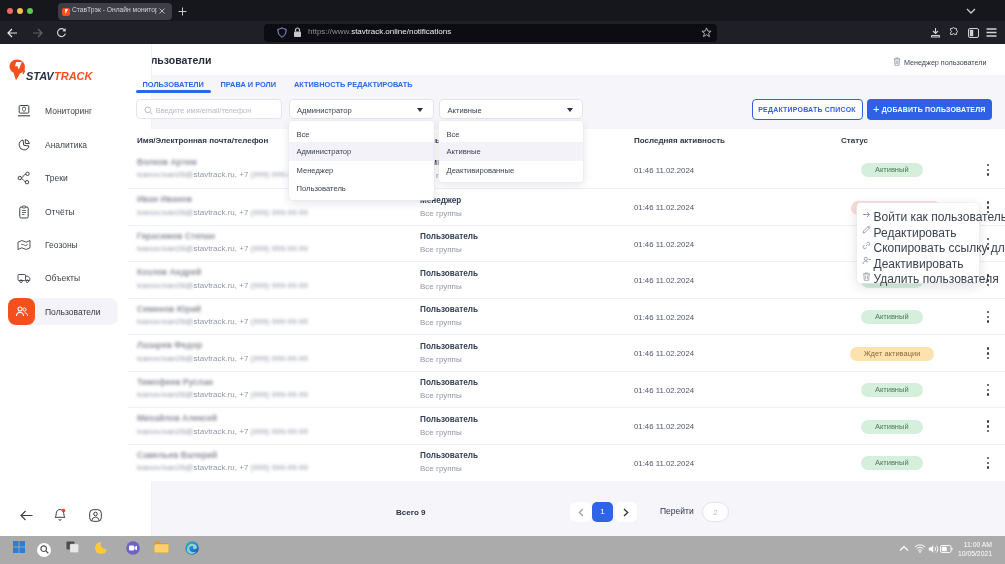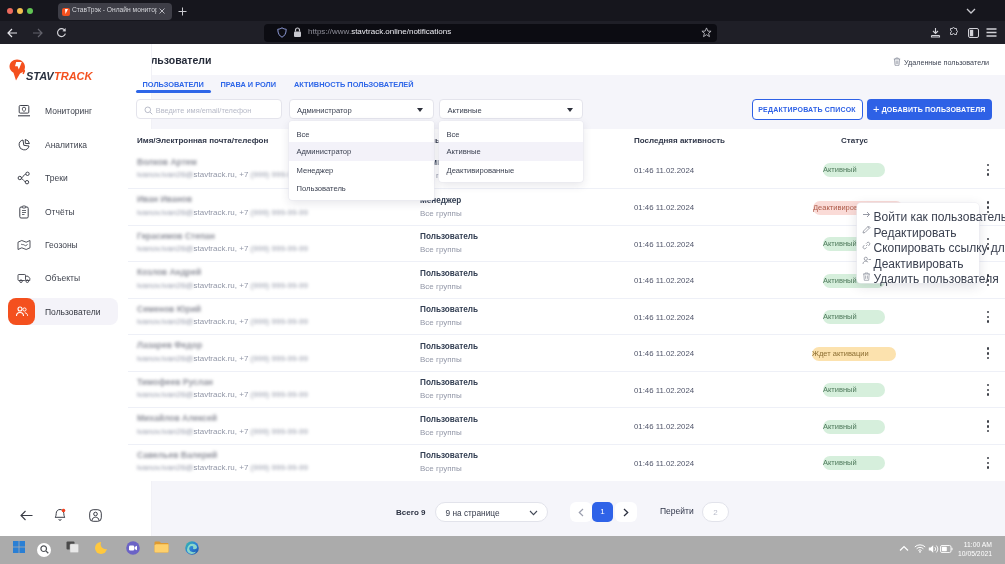--- a/index.html
+++ b/index.html
@@ -30,21 +30,21 @@
 
 #table{left:128px;top:84.5px;width:877px;height:352px;background:#fff;}
 .th{position:absolute;top:7px;font-size:8px;font-weight:bold;color:#2f3648;}
 .row{position:absolute;left:0;width:877px;height:36.5px;border-top:1px solid #eef0f7;}
 .nm{position:absolute;left:9px;top:5px;font-size:8.5px;font-weight:bold;color:#90929c;filter:blur(1.8px);white-space:nowrap;}
 .em{position:absolute;left:9px;top:18.5px;font-size:8px;color:#9297a7;white-space:nowrap;}
 .em i{font-style:normal;filter:blur(1.7px);}
 .rl{position:absolute;left:292px;top:6.5px;font-size:8.2px;font-weight:bold;color:#323e52;}
 .gr{position:absolute;left:292px;top:19.5px;font-size:8px;color:#9297a7;}
 .tm{position:absolute;left:506px;top:14px;font-size:7.8px;color:#50556a;}
-.pill{position:absolute;top:11.5px;height:14px;border-radius:7px;font-size:7.5px;line-height:14px;}
+.pill{position:absolute;top:11.5px;height:14px;border-radius:7px;font-size:7.5px;line-height:14px;text-align:center;margin-left:38px;}
 .pg{background:#d6efdc;color:#4f7a5c;}
 .pp{background:#fadbd7;color:#ad5a49;}
 .po{background:#fce2ae;color:#8d6f33;}
 .dots{position:absolute;left:858.5px;top:12px;width:3px;}
 .dots i{display:block;width:2.6px;height:2.6px;border-radius:50%;background:#3e4148;margin:0 0 2.2px 0;}
 
 .menu{background:#fff;border-radius:3px;box-shadow:0 0 0 0.6px #e9e9f0,0 3px 10px rgba(40,40,70,.12);}
 .menu div{position:absolute;left:0;width:100%;height:19px;font-size:7.6px;color:#3c4252;line-height:19px;padding-left:7.5px;}
 .hl{background:#f3f2f9;}
 
@@ -120,21 +120,21 @@
         <path d="M0.5 1 H10.5 M0.5 4.5 H10.5 M0.5 8 H10.5" stroke="#d2d2d8" stroke-width="1.3"></path>
       </svg>
   </div>
 
   <div class="abs" id="page">
     <div class="abs" id="headband">
       <div class="abs h1">Пользователи</div>
       <svg class="abs" style="left:765px;top:13px;" width="8" height="9" viewBox="0 0 8 9">
           <path d="M0.8 2 H7.2 M2.8 2 V1 H5.2 V2 M1.5 2 L2 8.3 H6 L6.5 2 M3.2 3.5 V7 M4.8 3.5 V7" stroke="#8d92a0" stroke-width="0.8" fill="none"></path>
         </svg>
-      <div class="abs" style="left:776px;top:14px;font-size:7.2px;color:#3f4554;">Удаленные пользователи</div>
+      <div class="abs" style="left:776px;top:14px;font-size:7.2px;color:#3f4554;">Менеджер пользователи</div>
     </div>
     <div class="abs" id="sidebar">
       <svg class="abs" style="left:9px;top:13px;" width="90" height="28" viewBox="0 0 90 28">
         <path d="M8 2.5 C12.5 2.5 16 5.8 16 10 C16 13.4 13.8 15.6 11 16.4 L7 23.5 L4.5 15.8 C2 14.4 0.5 12.3 0.5 9.6 C0.5 5.6 3.8 2.5 8 2.5 Z" fill="#f4501e"></path>
         <path d="M7.2 5 L12.8 5 L9.8 12.5 L8.6 9.2 L6 9.2 Z" fill="#fff"></path>
         <path d="M14.5 12.5 C15.8 12.5 16.3 13.4 16 14.3 L14.8 17.2 L13.5 16.8 Z" fill="#f4501e"></path>
         <text x="17" y="22.5" font-size="11" font-weight="bold" font-style="italic" letter-spacing="0" fill="#2b3240" font-family="Liberation Sans,sans-serif">STAV</text>
         <text x="45" y="22.5" font-size="11" font-weight="bold" font-style="italic" fill="#f4501e" font-family="Liberation Sans,sans-serif">TRACK</text>
       </svg>
       <div class="abs mitem" style="top:49.5px;text-align:right;">
@@ -205,21 +205,21 @@
       <svg class="abs" style="left:89px;top:464.5px;" width="13" height="13" viewBox="0 0 13 13">
           <rect x="0.7" y="0.7" width="11.6" height="11.6" rx="3.5" stroke="#3a3d46" stroke-width="1" fill="none"></rect>
           <circle cx="6.5" cy="5" r="1.8" stroke="#3a3d46" stroke-width="1" fill="none"></circle>
           <path d="M3 11.5 C3.2 9.3 4.6 8.2 6.5 8.2 C8.4 8.2 9.8 9.3 10 11.5" stroke="#3a3d46" stroke-width="1" fill="none"></path>
         </svg>
     </div>
 
     <div class="abs" id="tabs" style="left:128px;top:0;width:877px;height:54px;">
       <span style="left:14.5px;">ПОЛЬЗОВАТЕЛИ</span>
       <span style="left:92.5px;">ПРАВА И РОЛИ</span>
-      <span style="left:166px;">АКТИВНОСТЬ ПОЛЬЗОВАТЕЛЕЙ</span>
+      <span style="left:166px;">АКТИВНОСТЬ РЕДАКТИРОВАТЬ</span>
       <div class="abs" style="left:7.8px;top:46px;width:75px;height:2.6px;border-radius:2px;background:#2e66e8;"></div>
     </div>
 
     <div class="abs inp" style="left:135.8px;width:146px;">
       <svg class="abs" style="left:7px;top:6px;" width="9" height="9" viewBox="0 0 9 9">
           <circle cx="3.8" cy="3.8" r="2.8" stroke="#b9bcc9" stroke-width="1" fill="none"></circle>
           <path d="M6 6 L8.3 8.3" stroke="#b9bcc9" stroke-width="1" fill="none"></path>
         </svg>
       <div class="txt" style="left:19px;color:#b6b9c7;font-size:7.4px;">Введите имя/email/телефон</div>
     </div>
@@ -401,26 +401,20 @@
       <div class="ci" style="top:65.4px;">
         <svg width="9" height="9" viewBox="0 0 9 9">
             <path d="M1 2 H8 M3 2 V1 H6 V2 M1.8 2 L2.3 8.3 H6.7 L7.2 2 M3.6 3.5 V6.8 M5.4 3.5 V6.8" stroke="#8b8f9b" stroke-width="0.7" fill="none"></path>
           </svg>
         <span>Удалить пользователя</span>
       </div>
     </div>
 
     <div class="abs" id="pager">
       <div class="abs" style="left:268px;top:27.5px;font-size:8px;font-weight:bold;color:#2c3242;">Всего 9</div>
-      <div class="abs" style="left:306.5px;top:21.5px;width:113px;height:20.5px;background:#fff;border:1px solid #e2e3eb;border-radius:10.5px;">
-        <div class="abs" style="left:10px;top:5.5px;font-size:8.3px;color:#353b4b;">9 на странице</div>
-        <svg class="abs" style="left:93px;top:7.5px;" width="9" height="6" viewBox="0 0 9 6">
-            <path d="M1 1 L4.5 4.6 L8 1" stroke="#434957" stroke-width="1.1" fill="none"></path>
-          </svg>
-      </div>
       <div class="abs" style="left:442px;top:21.5px;width:21.5px;height:20.5px;background:#fff;border-radius:6px;">
         <svg class="abs" style="left:8px;top:6px;" width="6" height="9" viewBox="0 0 6 9">
             <path d="M5 1 L1.3 4.5 L5 8" stroke="#9b9fae" stroke-width="1.2" fill="none"></path>
           </svg>
       </div>
       <div class="abs" style="left:464px;top:21.5px;width:21px;height:20.5px;border-radius:5px;background:#2f63e8;color:#fff;font-size:8px;text-align:center;line-height:20.5px;">1</div>
       <div class="abs" style="left:486.5px;top:21.5px;width:22px;height:20.5px;background:#fff;border-radius:6px;">
         <svg class="abs" style="left:8.5px;top:6px;" width="6" height="9" viewBox="0 0 6 9">
             <path d="M1 1 L4.7 4.5 L1 8" stroke="#2c3040" stroke-width="1.3" fill="none"></path>
           </svg>

